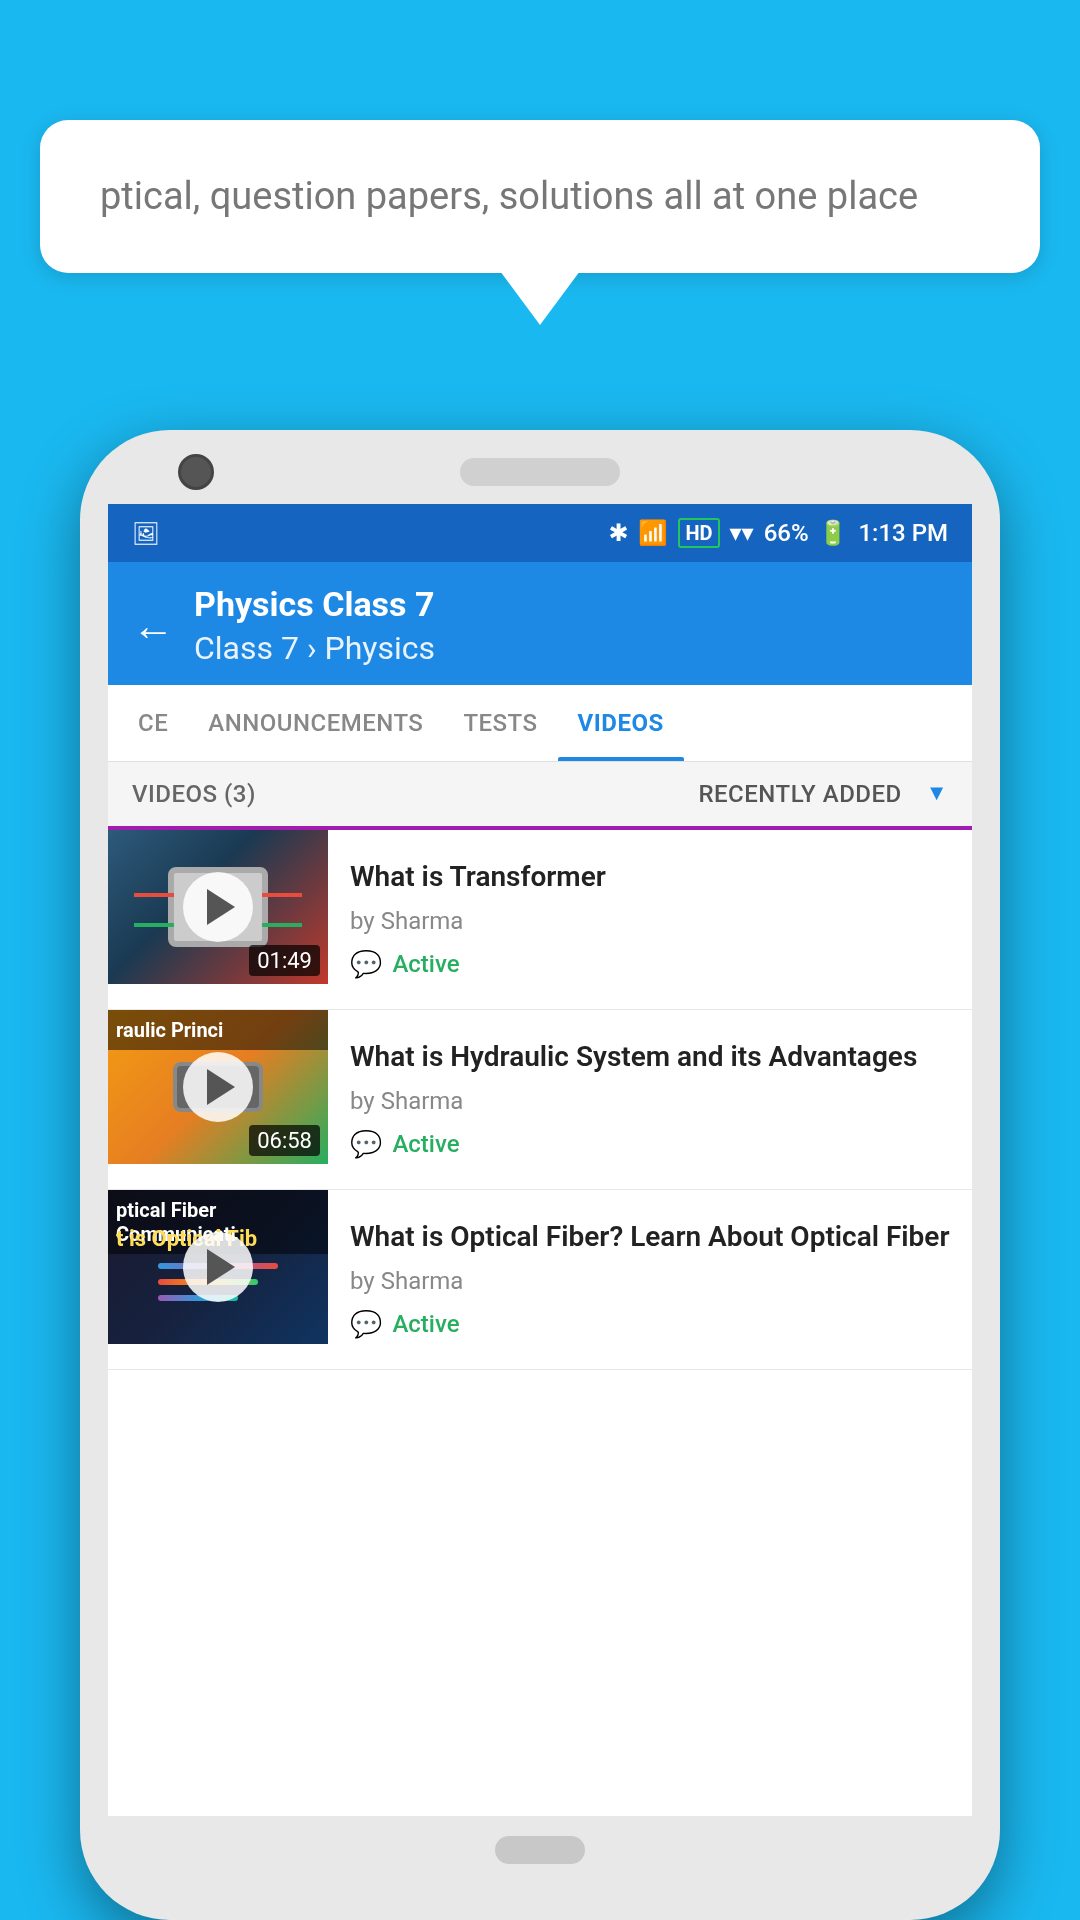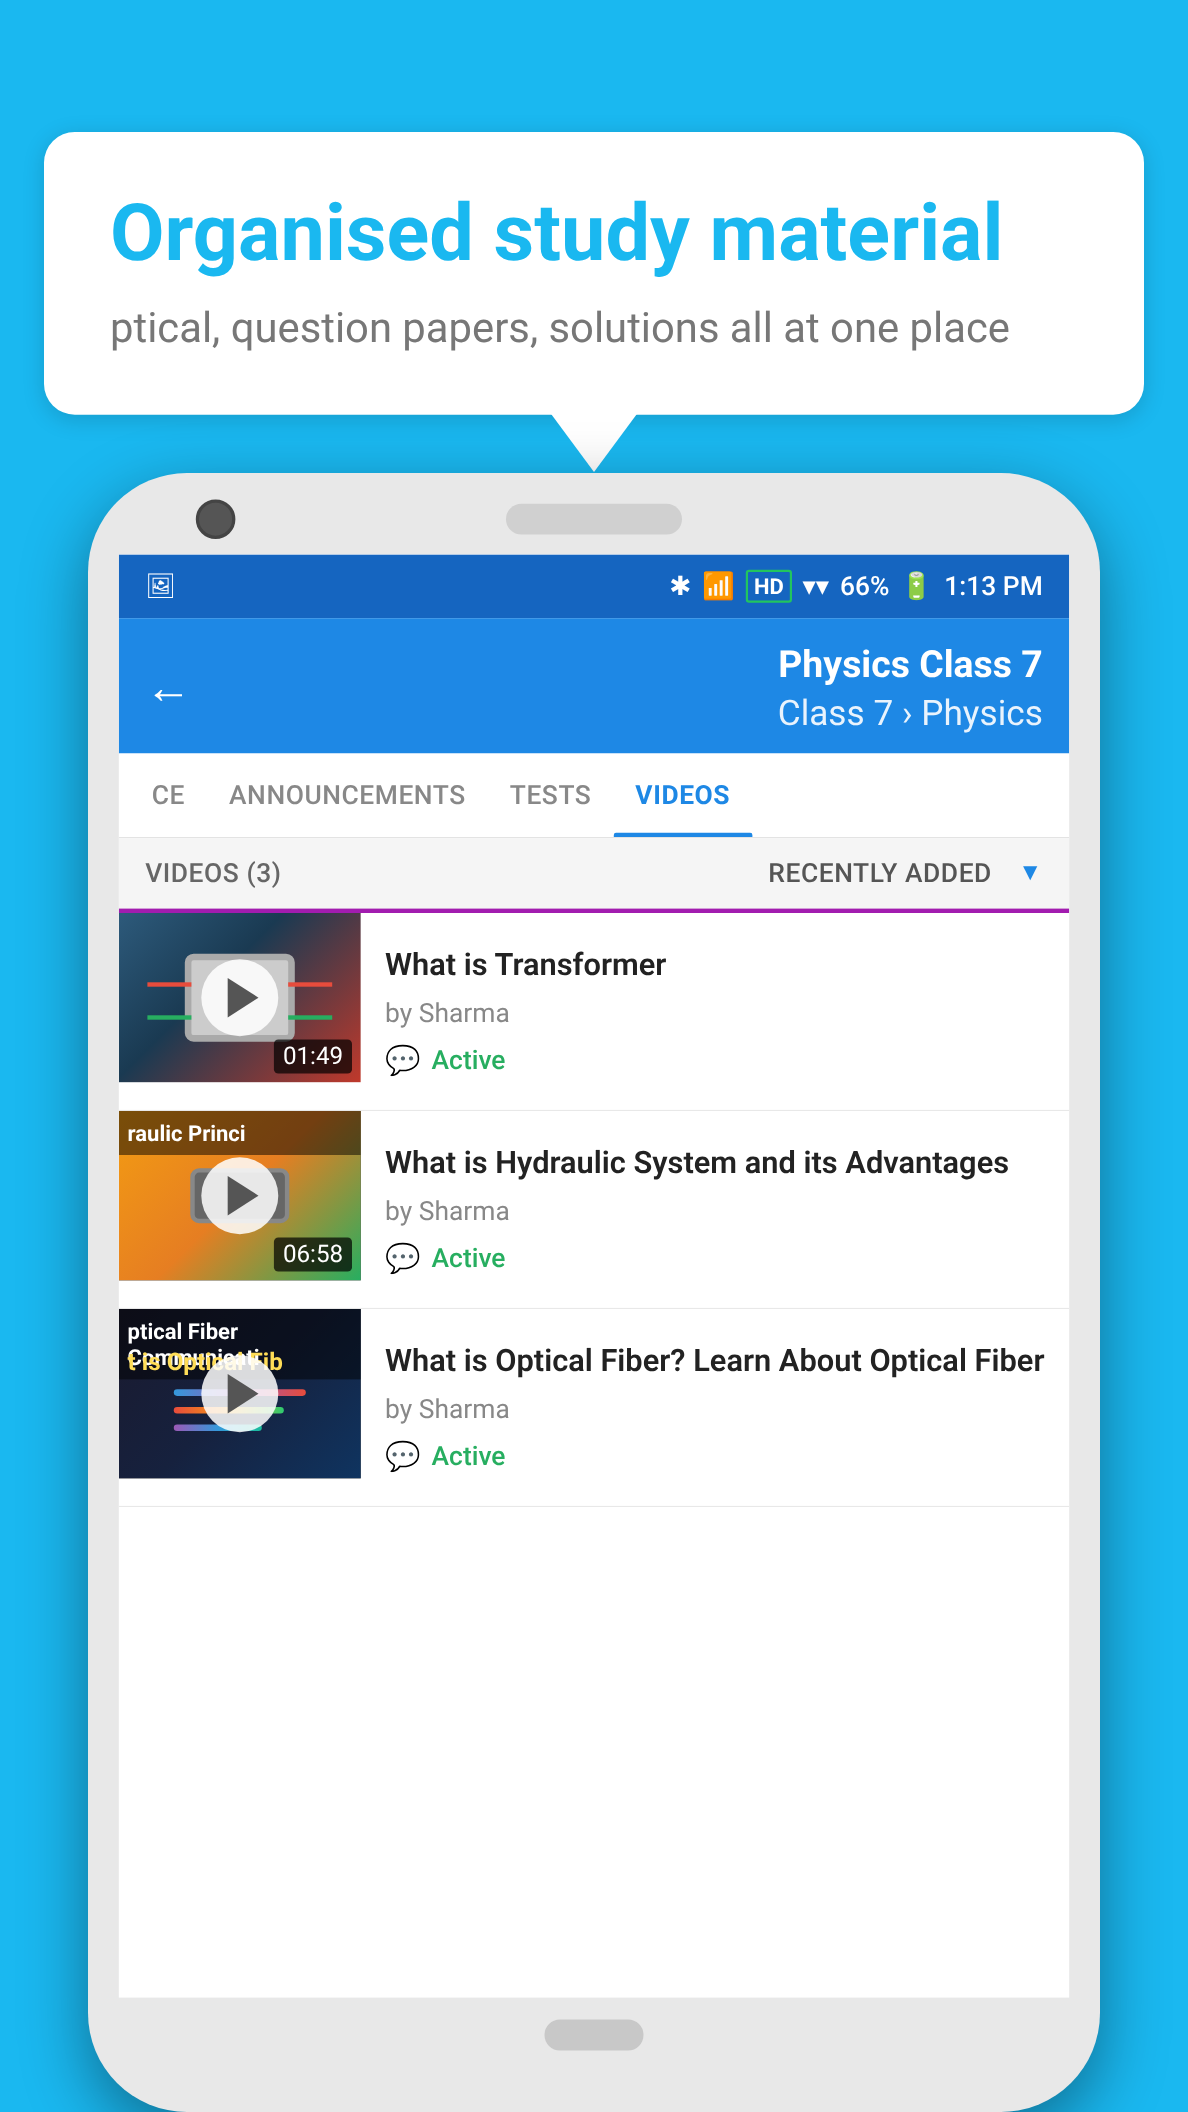--- a/index.html
+++ b/index.html
@@ -160,21 +160,21 @@
     }
 
     .back-arrow {
       color: white;
       font-size: 42px;
       cursor: pointer;
       font-weight: 300;
     }
 
     .header-title-area {
-      text-align: right;
+      text-align: left;
       flex: 1;
     }
 
     .header-title {
       color: white;
       font-size: 34px;
       font-weight: 700;
       line-height: 1.2;
     }
 
@@ -461,21 +461,20 @@
       padding: 0 8px;
     }
   </style>
 </head>
 <body>
 
 <div style="position:absolute;inset:0;background:#1ab8f0;"></div>
 
 <div class="speech-bubble-container">
   <div class="speech-bubble">
-    <div class="bubble-title">Organised study material</div>
     <div class="bubble-subtitle">ptical, question papers, solutions all at one place</div>
   </div>
 </div>
 
 <div class="phone-container">
   <div class="phone">
 
     <div class="phone-top">
       <div class="camera"></div>
       <div class="speaker-grille"></div>

